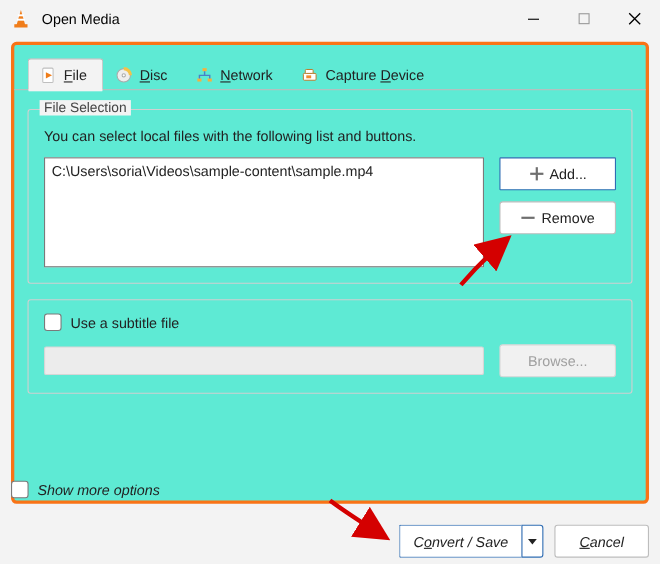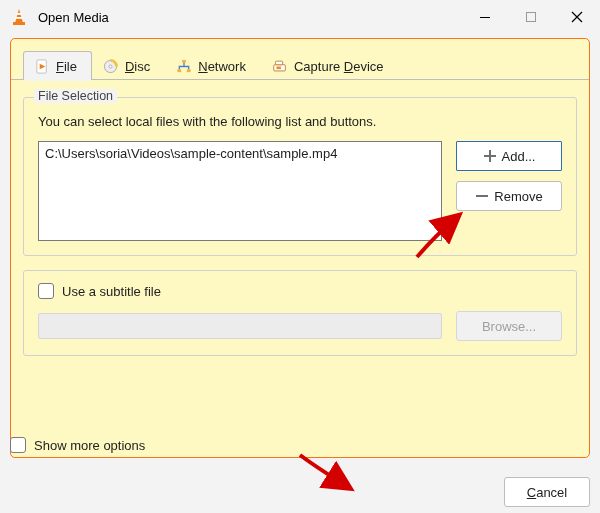--- a/index.html
+++ b/index.html
@@ -9,21 +9,21 @@
   
   .titlebar { height:34px; display:flex; align-items:center; padding:0 0 0 10px; background:#f3f3f3;justify-content:center; }
   .app-icon { width:18px; height:18px; margin-right:10px; position:relative; }
   .app-icon svg { display:block; }
   .title { flex:0 0 auto; font-size:13px; color:#000; }
   .winbtns { margin-left:auto; display:flex; }
   .winbtn { width:46px; height:34px; display:flex; align-items:center; justify-content:center; color:#000; }
   .winbtn svg { display:block; }
 
   
-  .panel { margin:4px 10px 10px 10px; border:1px solid #f97316; border-radius:5px; background:#fef9c3; padding:10px 12px 16px 12px; height:420px; position:relative; }
+  .panel { margin:4px 10px 10px 10px; border:3px solid #f97316; border-radius:5px; background:#5eead4; padding:10px 12px 16px 12px; height:420px; position:relative; }
 
   
   .tabs { display:flex; align-items:flex-end; height:30px; position:relative; }
   .tab { display:flex; align-items:center; gap:6px; padding:6px 14px 6px 10px; border:1px solid transparent; border-bottom:none; border-radius:3px 3px 0 0; position:relative; top:1px; background:transparent; }
   .tab.active { background:#f3f3f3; border-color:#bdbdbd; z-index:2; }
   .tab .u { text-decoration:underline; }
   .tab .ic { width:16px; height:16px; display:inline-flex; align-items:center; justify-content:center; }
   .tabline { position:absolute; left:-12px; right:-12px; bottom:-1px; height:1px; background:#bdbdbd; z-index:1; }
   .tab.active::after { content:""; position:absolute; left:0; right:0; bottom:-1px; height:2px; background:#f3f3f3; }
 
@@ -47,21 +47,21 @@
   .minus::before { content:""; position:absolute; top:6px; left:1px; height:2px; width:12px; background:#6f6f6f; }
 
   
   .subgroup { margin-top:14px; border:1px solid #d0d0d0; border-radius:3px; padding:12px 14px 14px 14px; }
   .chkrow { display:flex; align-items:center; gap:8px; margin-bottom:12px; }
   .chk { width:16px; height:16px; border:1px solid #7a7a7a; border-radius:3px; background:#fff; }
   .subrow { display:flex; gap:14px; align-items:center; }
   .subpath { flex:1 1 auto; height:26px; border:1px solid #d6d6d6; background:#ececec; border-radius:2px; }
 
   
-  .bottom { position:absolute; left:10px; right:10px; bottom:6px; }
+  .bottom { position:absolute; left:10px; right:10px; bottom:6px;font-style:italic; }
   .morerow { display:flex; align-items:center; gap:8px; margin-bottom:24px; }
   .actions { display:flex; justify-content:flex-end; gap:10px; align-items:center; }
   .splitbtn { display:inline-flex; }
   .splitbtn .btn { border-top-right-radius:0; border-bottom-right-radius:0; border-right:none; height:30px; padding:0 12px; }
   .splitbtn .drop { width:20px; height:30px; border:1px solid #2f6db3; background:#fff; border-top-right-radius:3px; border-bottom-right-radius:3px; display:inline-flex; align-items:center; justify-content:center; }
   .drop svg { display:block; }
 
   
   .arrow { position:absolute; pointer-events:none; }
 </style>
@@ -199,17 +199,27 @@
   <div class="actions" style="position:relative;">
     <svg class="arrow" style="position:absolute; left:284px; top:-28px;" width="64" height="50">
       <defs>
           <marker id="ah2" markerWidth="8" markerHeight="8" refX="6" refY="4" orient="auto">
             <polygon points="0,0 8,4 0,8" fill="#d40000"></polygon>
           </marker>
         </defs>
       <path d="M6 6 C 22 18, 38 28, 54 38" stroke="#d40000" stroke-width="4" fill="none" marker-end="url(#ah2)"></path>
     </svg>
 
+    <div class="splitbtn">
+      <div class="btn primary">
+        <span><span>C</span><span class="u">o</span><span>nvert / Save</span></span>
+      </div>
+      <div class="drop">
+        <svg width="10" height="10" viewBox="0 0 10 10">
+            <polygon points="1,3 9,3 5,8" fill="#222"></polygon>
+          </svg>
+      </div>
+    </div>
     <div class="btn" style="width:86px">
       <span><span></span><span class="u">C</span><span>ancel</span></span>
     </div>
   </div>
 </div>
 
 </body></html>

